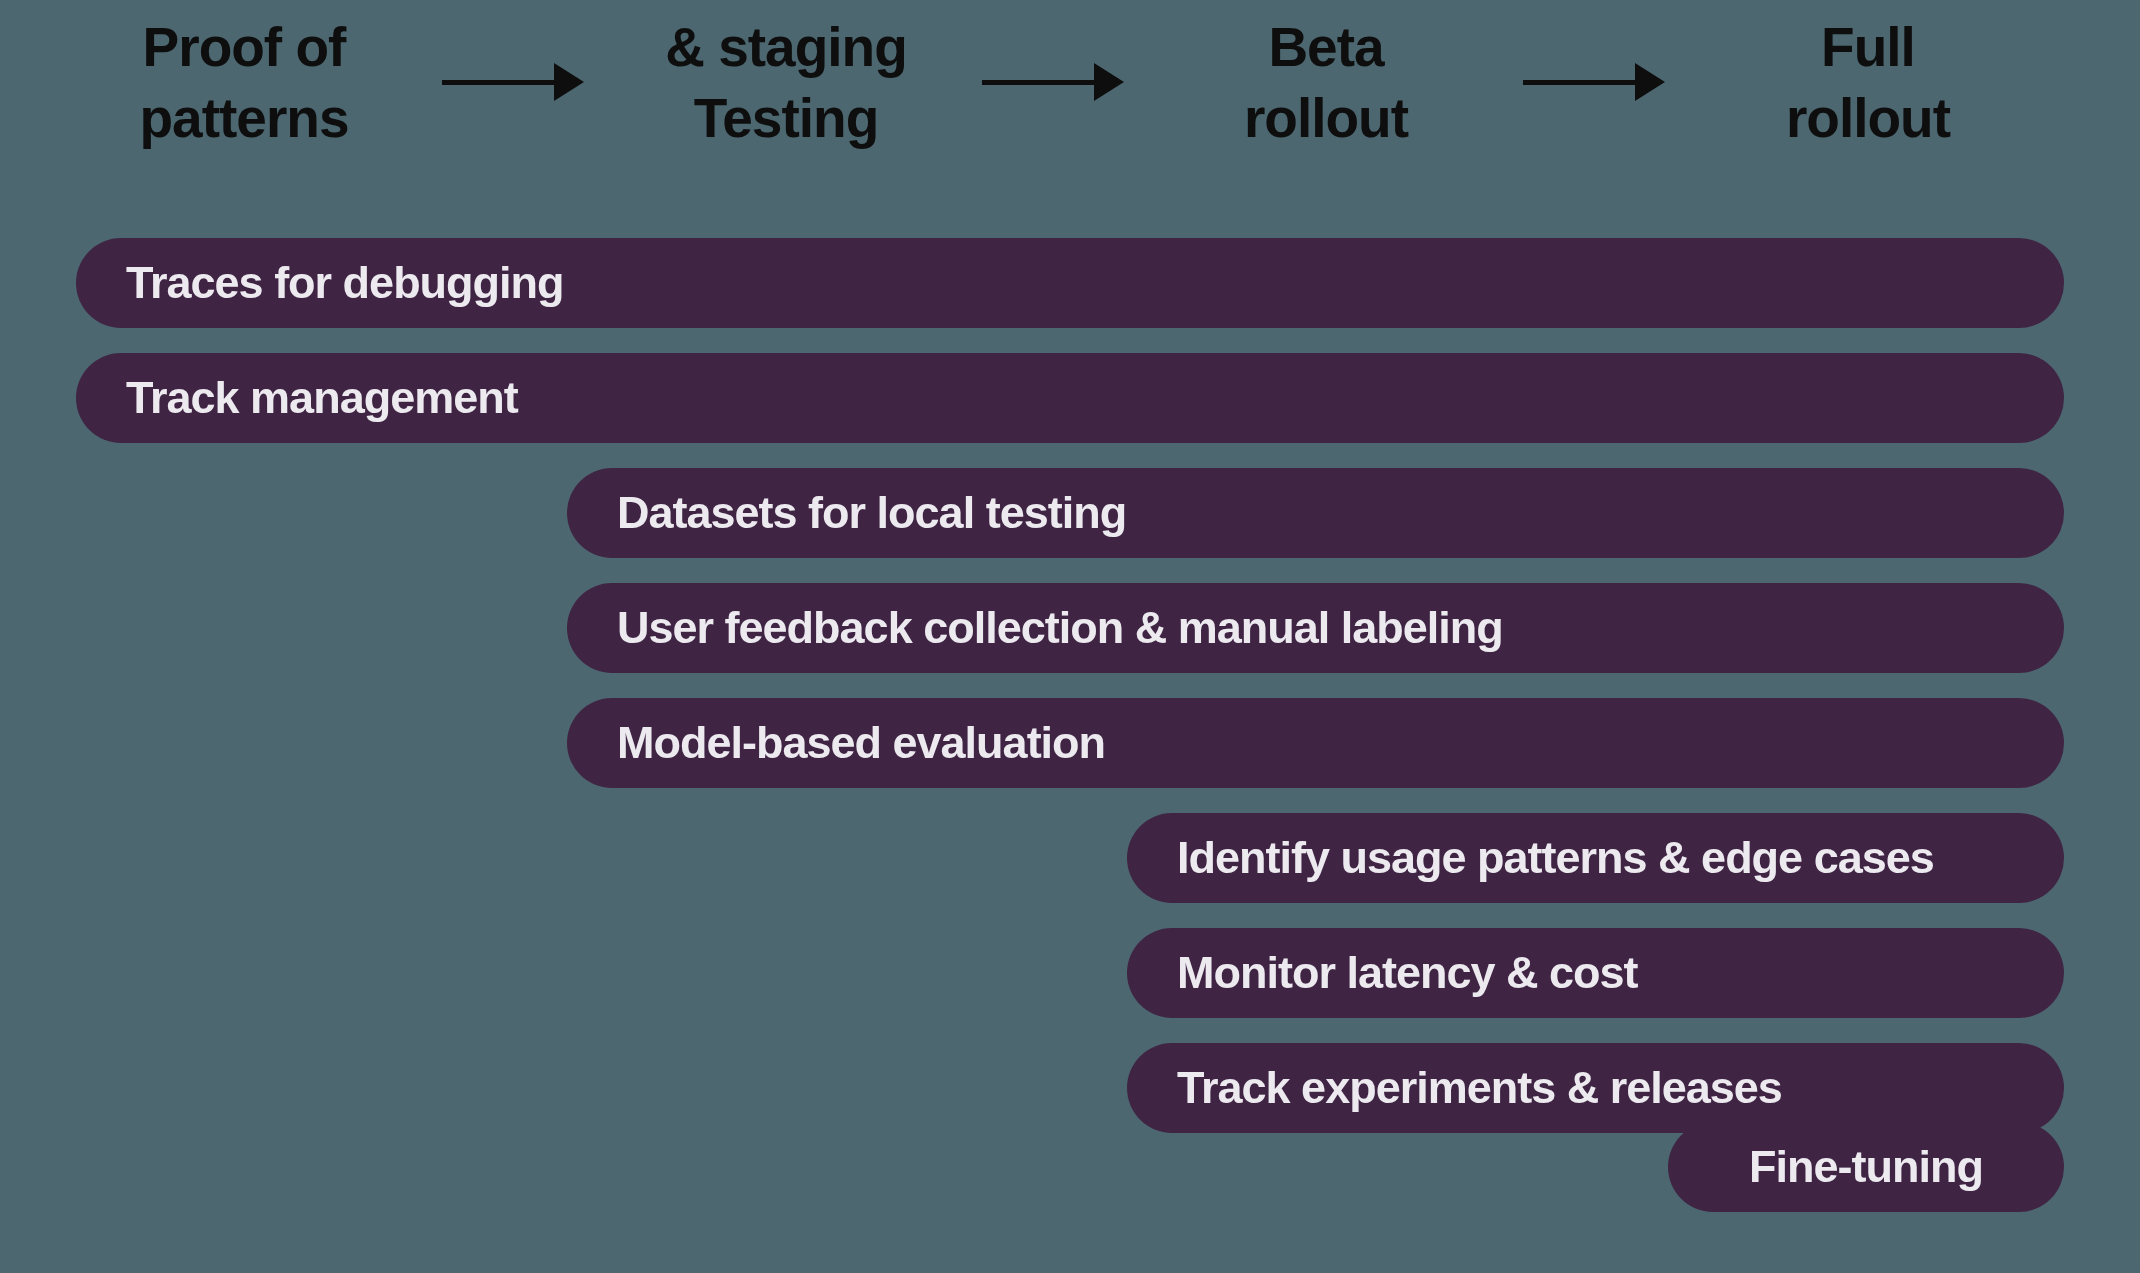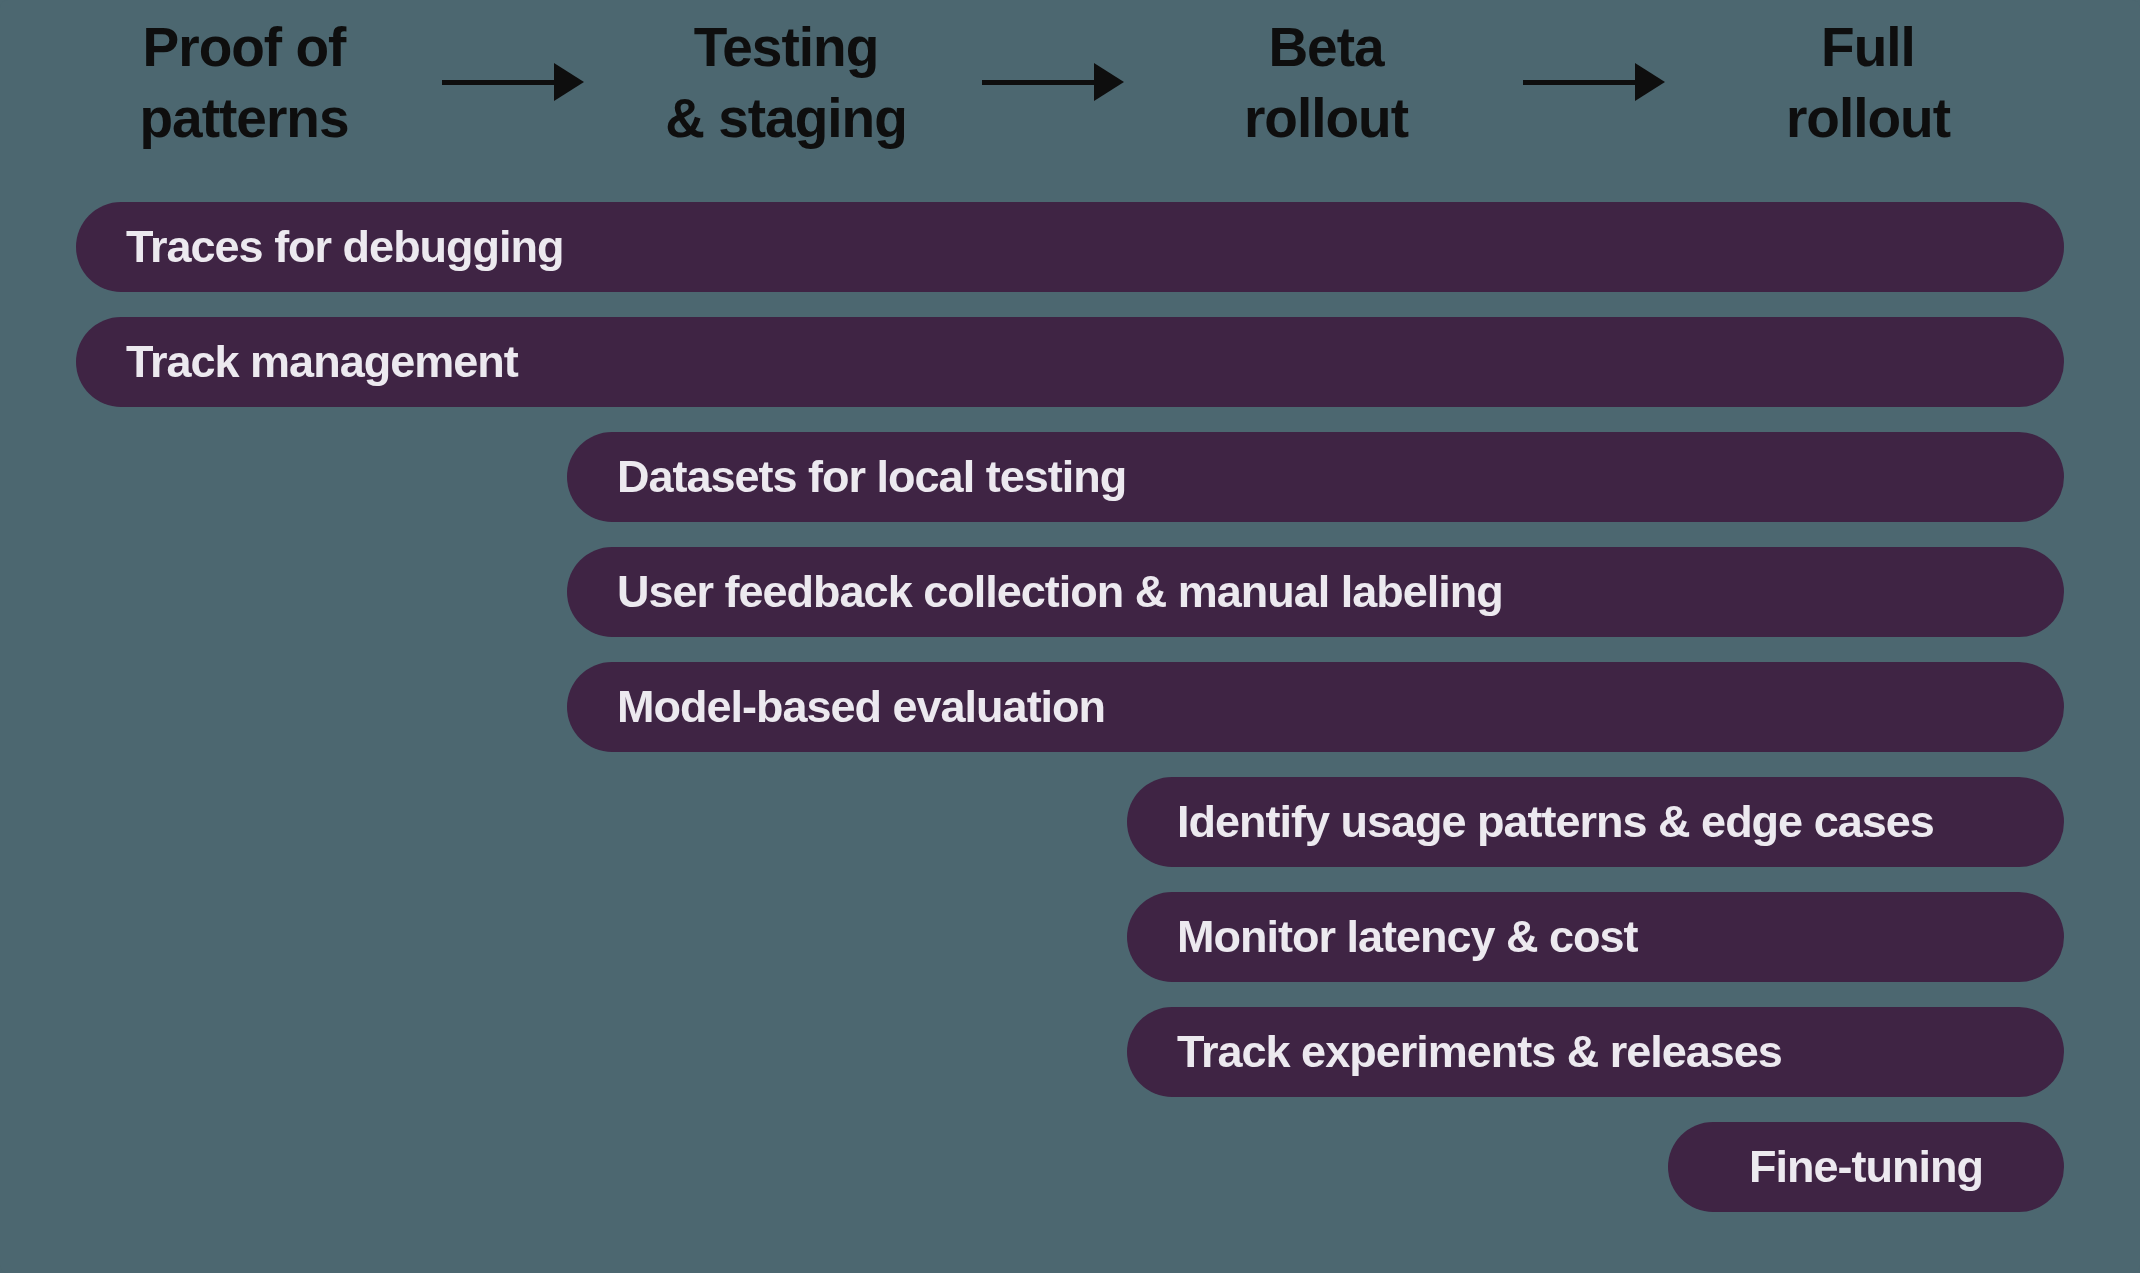--- a/index.html
+++ b/index.html
@@ -47,41 +47,41 @@
     background: var(--bar-fill, #3F2444);
     color: var(--bar-text, #ECE9EF);
     display: flex;
     align-items: center;
     font-size: 45px;
     font-weight: 700;
     letter-spacing: -1px;
     white-space: nowrap;
     box-sizing: border-box;
   }
-  .bar.align-left { justify-content: flex-start; padding-left: 50px; }
+  .bar.align-left { justify-content: flex-start; padding-left: 50px; margin-top: 36px; }
   .bar.align-center { justify-content: center; }
 </style>
 </head>
 <body>
 
 <div class="canvas">
 
   <div class="stage-label" style="left:244px">
     <div>Proof of</div>
     <div>patterns</div>
   </div>
 
   <div class="arrow" style="left:442px; top:82px; width:142px">
     <span class="arrow-shaft"></span>
     <span class="arrow-head"></span>
   </div>
 
   <div class="stage-label" style="left:786px">
+    <div>&amp; staging</div>
     <div>Testing</div>
-    <div>&amp; staging</div>
   </div>
 
   <div class="arrow" style="left:982px; top:82px; width:142px">
     <span class="arrow-shaft"></span>
     <span class="arrow-head"></span>
   </div>
 
   <div class="stage-label" style="left:1326px">
     <div>Beta</div>
     <div>rollout</div>

